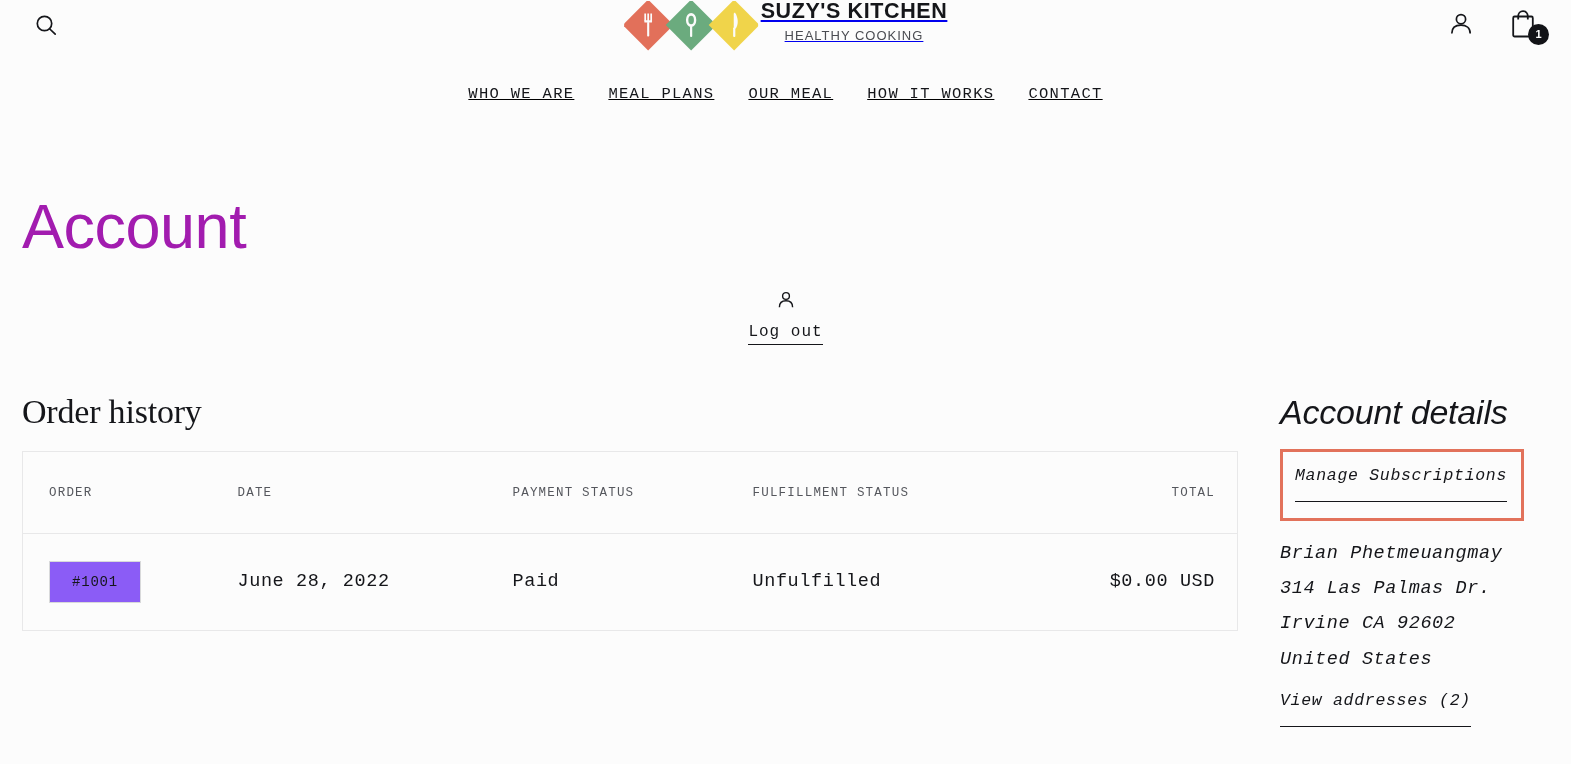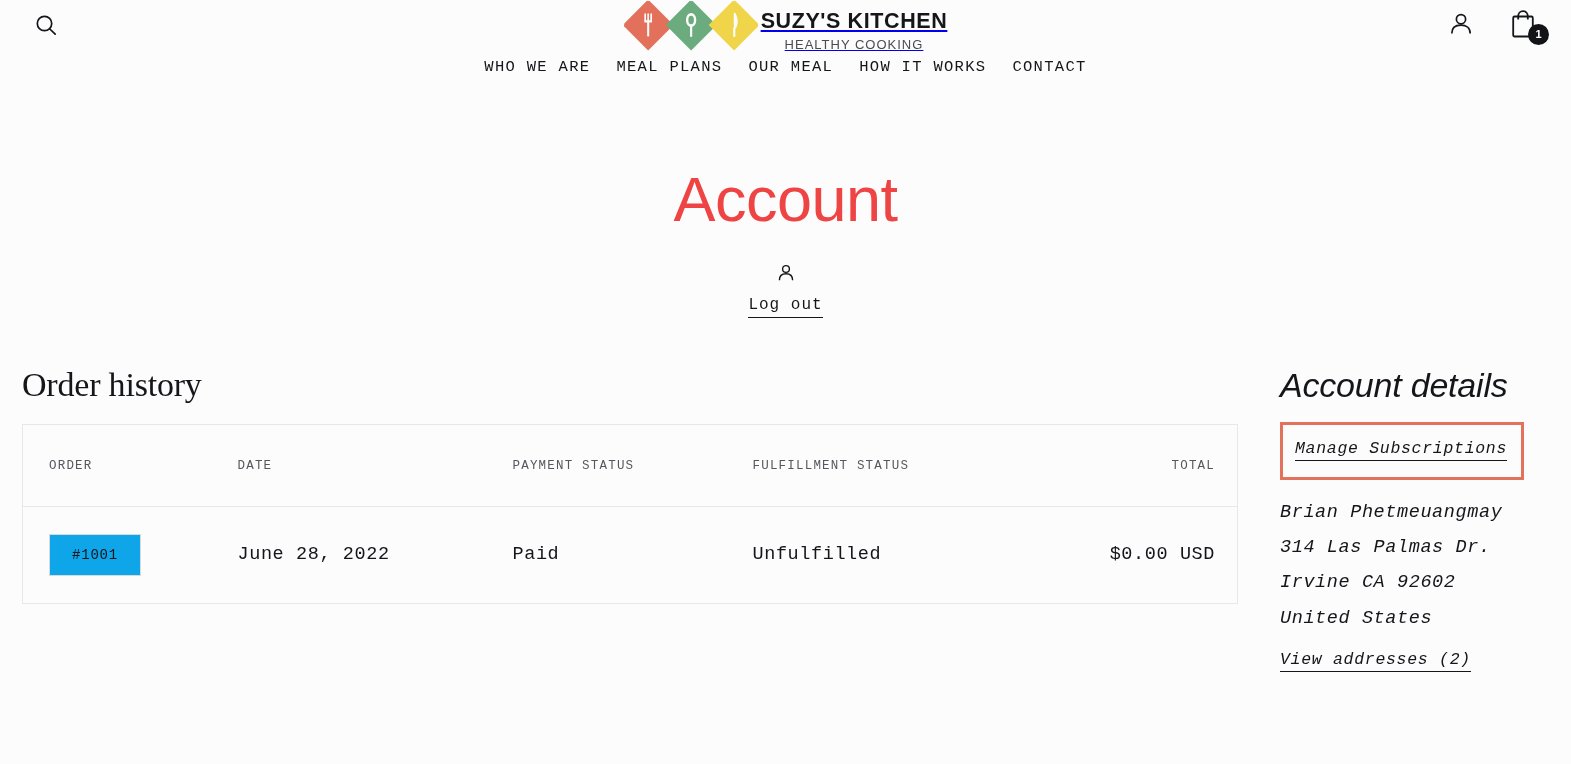--- a/index.html
+++ b/index.html
@@ -30,21 +30,21 @@
     display: flex; align-items: center; justify-content: center;
     cursor: pointer;
     background: none; border: none; padding: 0;
   }
   .brand {
     position: absolute;
     left: 50%;
     top: 1px;
     transform: translateX(-50%);
     display: flex;
-    align-items: flex-end;
+    align-items: flex-start;
     gap: 3px;
   }
   .logo-marks {
     display: flex;
     align-items: center;
   }
   .logo-marks svg { display: block; }
   .brand-text {
     display: flex;
     flex-direction: column;
@@ -93,21 +93,23 @@
     font-weight: 600;
     display: flex; align-items: center; justify-content: center;
     line-height: 1;
   }
 
   
   .nav {
     display: flex;
     justify-content: center;
     align-items: center;
-    gap: 0px;
+    gap: 8px;
+    margin-top: 27px;
+    text-decoration: underline;
   }
   .nav a {
     font-family: "Liberation Mono", monospace;
     font-size: 15.5px;
     letter-spacing: 1.3px;
     color: #15161a;
     text-decoration: none;
     padding: 6px 13px;
     white-space: nowrap;
   }
@@ -116,25 +118,24 @@
   .content {
     position: relative;
     padding: 0 22px;
     margin-top: 58px;
   }
   .page-title {
     font-family: "Liberation Sans", sans-serif;
     font-weight: 300;
     font-size: 63px;
     line-height: 1;
-    color: #ef4444;
+    color: #a21caf;
     letter-spacing: -0.5px;
     margin: 0 0 0 0;
     padding-top: 28px;
-    text-align: center;
   }
   .logout-row {
     display: flex;
     align-items: center;
     gap: 9px;
     margin-top: 31px;
     flex-direction: column;
   }
   .logout-row a {
     font-family: "Liberation Mono", monospace;
@@ -208,39 +209,39 @@
 
   .order-chip {
     display: inline-block;
     border: 1px solid #d8d9da;
     padding: 13px 22px;
     font-family: "Liberation Mono", monospace;
     font-size: 14px;
     letter-spacing: 0.8px;
     color: #15161a;
     text-decoration: none;
-    background: #0ea5e9;
+    background: #8b5cf6;
     line-height: 1;
   }
 
   
   .highlight-box {
     border: 3px solid #e2725b;
     padding: 14px 14px 16px 12px;
     display: inline-block;
     margin-bottom: 18px;
   }
   .link-mono {
     font-family: "Liberation Mono", monospace;
     font-size: 16.5px;
     letter-spacing: 0.7px;
     color: #15161a;
     text-decoration: none;
     border-bottom: 1.4px solid #15161a;
-    padding-bottom: 2px;
+    padding-bottom: 16px;
     line-height: 1.1;
     display: inline-block;
   }
   .address p {
     font-family: "Liberation Mono", monospace;
     font-size: 18.5px;
     letter-spacing: 0.6px;
     color: #15161a;
     margin: 0 0 14px 0;
     line-height: 1.15;

